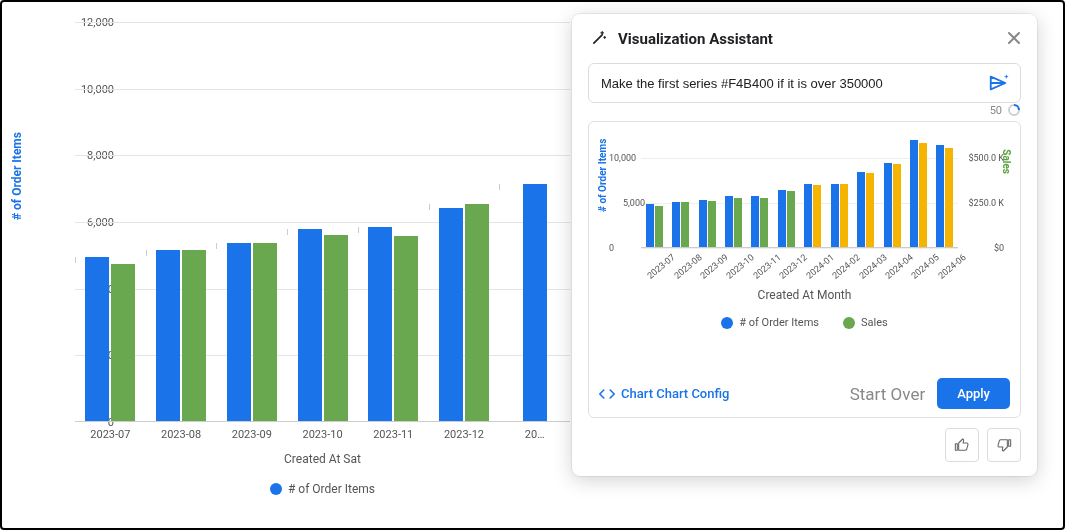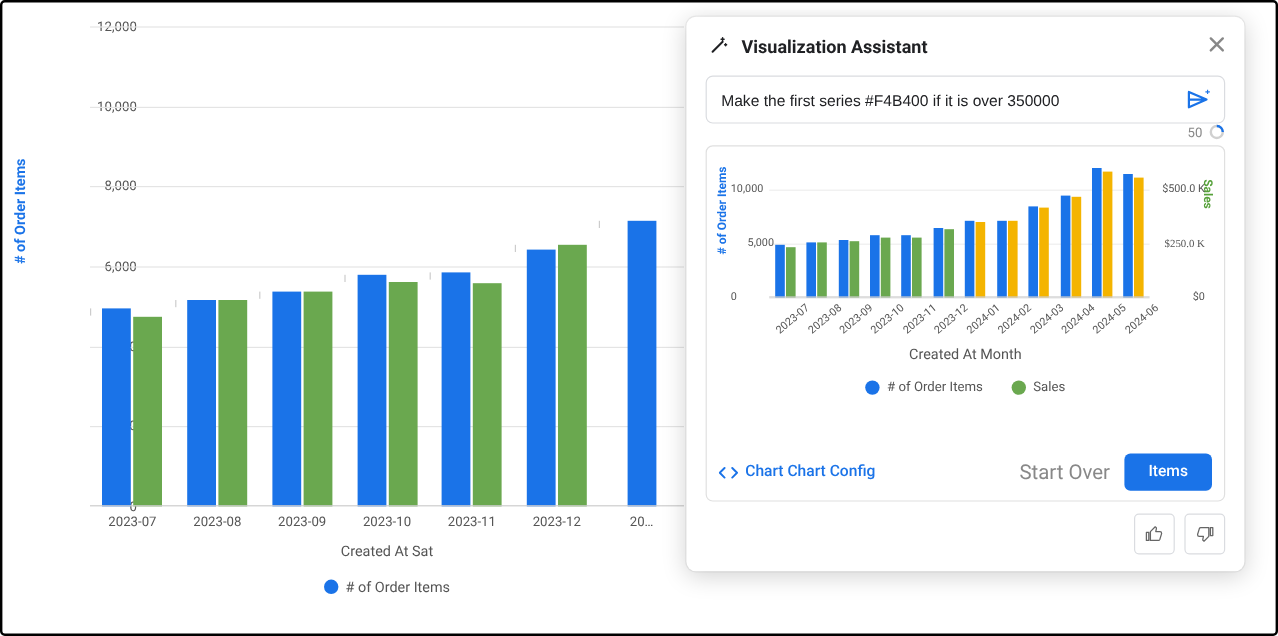--- a/index.html
+++ b/index.html
@@ -459,21 +459,21 @@
     <div class="preview-box">
       <div class="preview-chart-wrap">
         <div class="prev-y-left-label"># of Order Items</div>
         <div class="prev-y-right-label">Sales</div>
         <div id="prev-grid-holder">
             <div class="prev-grid" style="top: 116px;"></div>
             <div class="prev-y-tick-left" style="left: 10px; top: 116px;">0</div>
             <div class="prev-y-tick-right" style="right: 6px; top: 116px;">$0</div>
             <div class="prev-grid" style="top: 71.2px;"></div>
             <div class="prev-y-tick-left" style="left: 10px; top: 71.2px; margin-left: 14px;">5,000</div>
-            <div class="prev-y-tick-right" style="right: 6px; top: 71.2px; font-family: Liberation Serif, serif;">$250.0 K</div>
+            <div class="prev-y-tick-right" style="right: 6px; top: 71.2px;">$250.0 K</div>
             <div class="prev-grid" style="top: 26.4px;"></div>
             <div class="prev-y-tick-left" style="left: 10px; top: 26.4px;">10,000</div>
             <div class="prev-y-tick-right" style="right: 6px; top: 26.4px; margin-left: 24px;">$500.0 K</div>
           </div>
         <div class="prev-bars" id="prev-bars">
             <div class="prev-group">
               <div class="prev-bar" style="height: 44.352px; background: rgb(26, 115, 232);"></div>
               <div class="prev-bar" style="height: 42.112px; background: rgb(106, 168, 79);"></div>
               <div class="prev-x-tick">2023-07</div>
             </div>
@@ -549,21 +549,21 @@
 
       <div class="action-row">
         <div class="edit-config">
           <svg width="16" height="12" viewBox="0 0 20 14">
             <path d="M6 2 L1 7 L6 12 M14 2 L19 7 L14 12" fill="none" stroke="#1a73e8" stroke-width="2" stroke-linecap="round" stroke-linejoin="round"></path>
           </svg>
           <span>Chart Chart Config</span>
         </div>
         <div class="spacer"></div>
         <div class="start-over">Start Over</div>
-        <div class="apply-btn">Items</div>
+        <div class="apply-btn">Apply</div>
       </div>
     </div>
 
     <div class="thumb-row">
       <div class="thumb-btn">
         <svg width="16" height="16" viewBox="0 0 24 24">
           <path d="M2 20h3V10H2v10zm19-9c0-1.1-.9-2-2-2h-5.3l.8-3.8v-.3c0-.4-.2-.8-.4-1.1L13 3l-6 6v11h10c.8 0 1.5-.5 1.8-1.2l2.1-7c.1-.2.1-.5.1-.8z" fill="none" stroke="#666" stroke-width="1.6" stroke-linejoin="round"></path>
         </svg>
       </div>
       <div class="thumb-btn">

